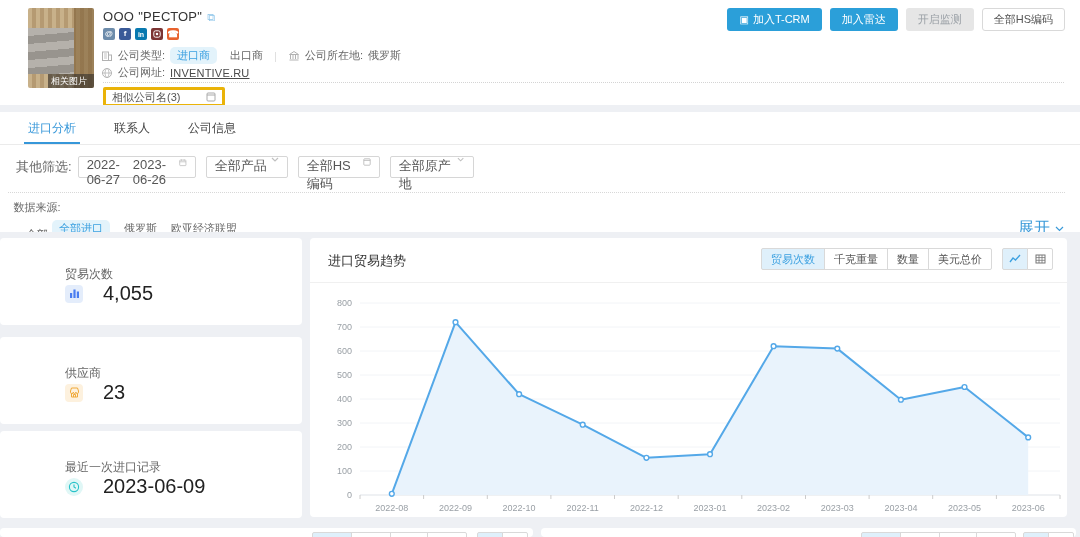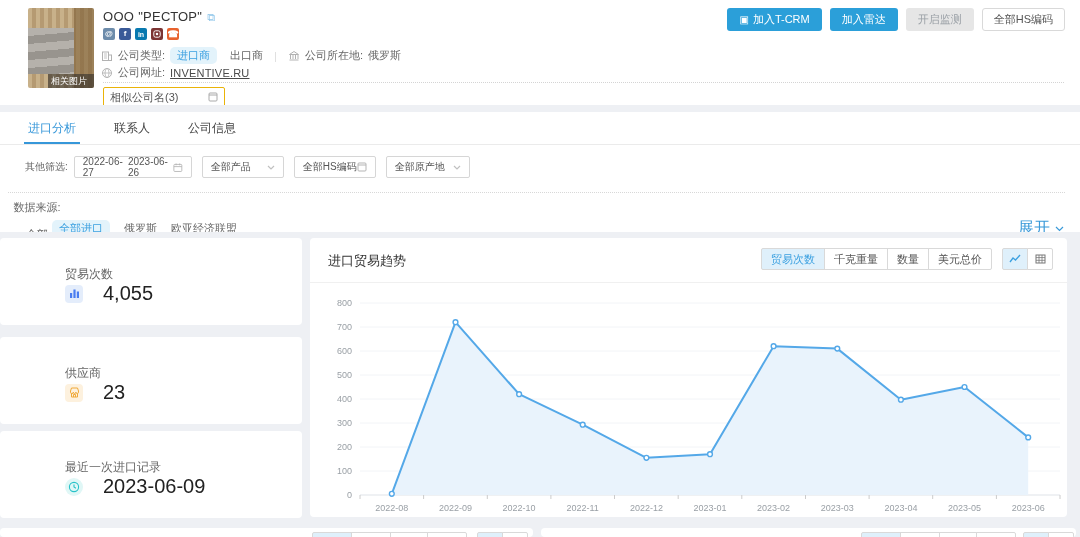--- a/index.html
+++ b/index.html
@@ -22,42 +22,42 @@
   .socials { position:absolute; left:103px; top:28px; display:flex; gap:4px; }
   .soc { width:12px; height:12px; border-radius:2px; color:#fff; font-size:8px; font-weight:bold;
          display:flex; align-items:center; justify-content:center; line-height:1; cursor:pointer; }
   .meta-row { position:absolute; left:101px; font-size:11px; color:#666; display:flex; align-items:center; gap:5px; }
   .meta-ic { width:12px; height:12px; opacity:.75; flex:0 0 auto; }
   .chip { background:#e3f3fb; color:#3ba0e0; padding:1px 7px; border-radius:5px; font-size:11px; cursor:pointer; }
   .plain-opt { color:#666; cursor:pointer; }
   .vdiv { color:#ddd; margin:0 6px; }
   .site { color:#4a4a4a; text-decoration:underline; letter-spacing:.2px; cursor:pointer; }
   .hdr-dotted { position:absolute; left:103px; right:16px; top:82px; border-top:1px dotted #d4d4d4; }
-  .similar-sel { position:absolute; left:103px; top:87px; width:122px; height:20px; border:1px solid #eab308;
+  .similar-sel { position:absolute; left:103px; top:87px; width:122px; height:20px; border:3px solid #eab308;
          border-radius:2px; display:flex; align-items:center; justify-content:space-between;
          padding:0 6px; font-size:11px; color:#555; background:#fff; cursor:pointer; }
   .hdr-actions { position:absolute; right:15px; top:8px; display:flex; gap:8px; }
   .btn { height:23px; border-radius:3px; font-size:11px; padding:0 11px; display:flex; align-items:center; gap:4px;
          cursor:pointer; border:1px solid transparent; white-space:nowrap; }
   .btn-blue { background:#2b9fd9; color:#fff; }
   .btn-dis  { background:#e6e6e6; color:#9aa0a6; }
   .btn-ghost{ background:#fff; border-color:#d9d9d9; color:#555; }
 
   .band { position:absolute; top:105px; left:0; width:1080px; height:7px; background:#eef0f4; }
 
   
   .panel { position:absolute; top:112px; left:0; width:1080px; height:120px; background:#fff; }
   .tabs { height:33px; border-bottom:1px solid #ebebeb; display:flex; padding-left:28px; }
   .tab { font-size:12px; color:#444; margin-right:38px; position:relative; display:flex; align-items:center; cursor:pointer; }
   .tab.active { color:#3697d9; }
   .tab.active::after { content:""; position:absolute; left:-4px; right:-4px; bottom:0; height:2px; background:#3697d9; }
-  .frow { position:absolute; left:25px; top:44px; display:flex; align-items:center; font-size:10px; color:#666; }
+  .frow { position:absolute; left:16px; top:44px; display:flex; align-items:center; font-size:13px; color:#666; }
   .flabel { margin-right:6px; }
   .fbox { border:1px solid #d6d6d6; border-radius:2px; height:22px; background:#fff; display:flex;
-          align-items:center; padding:0 8px; color:#555; margin-right:10px; cursor:pointer; }
+          align-items:flex-start; padding:0 8px; color:#555; margin-right:10px; cursor:pointer; }
   .date-box { width:118px; justify-content:space-between; }
   .sel-box { justify-content:space-between; }
   .panel-dotted { position:absolute; left:8px; right:15px; top:80px; border-top:1px dotted #d8d8d8; }
   .srow { position:absolute; left:8px; top:88px; display:flex; align-items:center; gap:12px; font-size:11px; color:#555;flex-direction:column; }
   .srow2 { position:absolute; left:52px; top:108px; display:flex; align-items:center; gap:14px; font-size:11px; color:#555; }
   .expand { position:absolute; right:16px; top:106px; color:#3a9ad9; font-size:16px; display:flex; align-items:center; gap:5px; cursor:pointer; }
 
   
   .content { position:absolute; top:232px; left:0; width:1080px; height:305px; background:#eef0f4; }
   .card { position:absolute; background:#fff; border-radius:4px; }

